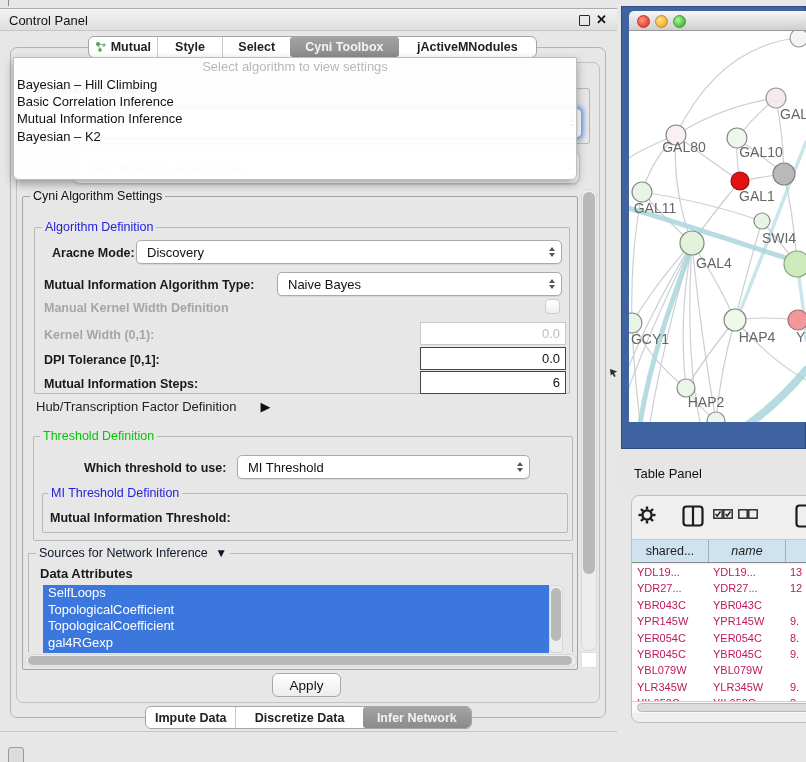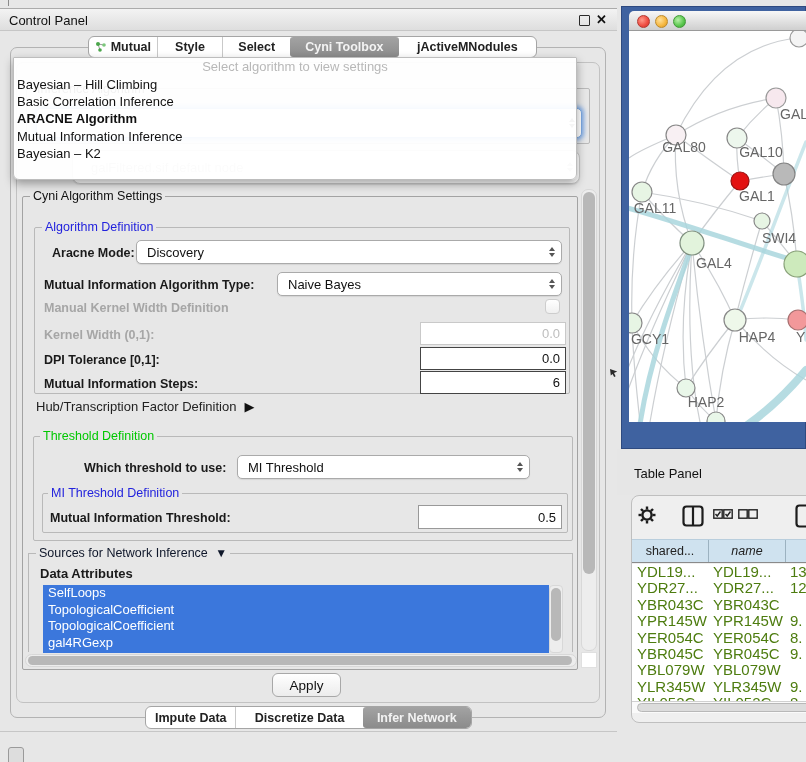--- a/index.html
+++ b/index.html
@@ -17,21 +17,21 @@
 .flabel{position:absolute;font-size:12.5px;font-weight:bold;color:#1a1a1a;white-space:nowrap}
 .flabel.dis{color:#a6a6a6}
 .combo{position:absolute;background:#fff;border:1px solid #aaa;border-radius:5px;font-size:13px;color:#111;display:flex;align-items:center;padding-left:10px;box-shadow:inset 0 1px 0 #fff, 0 1px 1px rgba(0,0,0,0.08)}
 .stepper{position:absolute;right:6px;top:50%;transform:translateY(-50%);display:flex;flex-direction:column;gap:2px}
 .stepper .up{width:0;height:0;border-left:3.5px solid transparent;border-right:3.5px solid transparent;border-bottom:4.5px solid #555}
 .stepper .dn{width:0;height:0;border-left:3.5px solid transparent;border-right:3.5px solid transparent;border-top:4.5px solid #555}
 .tfield{position:absolute;background:#fff;font-size:13px;display:flex;align-items:center;justify-content:flex-end;padding:0 5px;color:#111}
 .pitem{height:17.2px;line-height:17.2px;padding-left:3px;font-size:13px;color:#111}
 .litem{height:16.6px;line-height:16.6px;padding-left:5px;font-size:13px;color:#fff;white-space:nowrap}
 .trow{position:relative;height:16.4px}
-.tcell{position:absolute;top:0;font-size:15px;color:#4d7c0f;white-space:nowrap;line-height:16.4px}
+.tcell{position:absolute;top:0;font-size:11px;color:#be185d;white-space:nowrap;line-height:16.4px}
 .hcell{position:absolute;top:0;height:100%;font-size:12.5px;color:#222;display:flex;align-items:center;justify-content:center;border-left:1px solid #9cb2c0}
 .scrolltrack{position:absolute;background:#ededed;border:1px solid #d8d8d8;border-radius:7px}
 .scrollthumb{position:absolute;background:#b8b8b8;border-radius:6px}
 .cbx{position:absolute;border:1.5px solid #2a2a2a;border-radius:1px;background:transparent}
 </style>
 </head>
 <body>
 
 <div id="root">
 
@@ -105,43 +105,40 @@
   <span class="flabel" style="left:44px;top:353px">DPI Tolerance [0,1]:</span>
   <div class="tfield" style="left:420px;top:347px;width:146px;height:23px;border:1px solid #444">
     <span>0.0</span>
   </div>
 
   <span class="flabel" style="left:44px;top:377px">Mutual Information Steps:</span>
   <div class="tfield" style="left:420px;top:371px;width:146px;height:23px;border:1px solid #444">
     <span>6</span>
   </div>
 
-  <div class="abs" style="left:36px;top:399px;display:flex;align-items:center;gap:8px">
+  <div class="abs" style="left:36px;top:399px;display:flex;align-items:center;gap:24px">
     <span style="font-size:13px;color:#222">Hub/Transcription Factor Definition</span>
     <span style="font-size:13px;color:#111">▶</span>
   </div>
 
   <div class="abs groupbox" style="left:33px;top:436px;width:540px;height:105px"></div>
   <span class="gtitle" style="left:40px;top:429px;color:#00c800">Threshold Definition</span>
 
   <span class="flabel" style="left:84px;top:461px">Which threshold to use:</span>
   <div class="combo" style="left:237px;top:455px;width:293px;height:24px">
     <span>MI Threshold</span>
     <span class="stepper">
         <span class="up"></span>
         <span class="dn"></span>
       </span>
   </div>
 
   <div class="abs groupbox" style="left:42px;top:493px;width:526px;height:40px"></div>
   <span class="gtitle" style="left:48px;top:486px;color:#2222dd">MI Threshold Definition</span>
   <span class="flabel" style="left:50px;top:511px">Mutual Information Threshold:</span>
-  <div class="tfield" style="left:418px;top:505px;width:144px;height:24px;border:1px solid #999">
-    <span>0.5</span>
-  </div>
 
   <div class="abs" style="left:28px;top:553px;width:545px;height:99px;border:1px solid #b9b9b9;border-bottom:none"></div>
   <span class="gtitle" style="left:36px;top:546px;color:#0f172a">
     <span>Sources for Network Inference</span>
     <span style="font-size:12px;margin-left:4px">▼</span>
   </span>
   <span class="flabel" style="left:40px;top:566px;font-size:13px">Data Attributes</span>
 
   <div class="abs" id="attr-list" style="left:43px;top:585px;width:506px;height:68px;background:#3b77dc;overflow:hidden">
       <div class="litem">SelfLoops</div>
@@ -192,21 +189,20 @@
     <div class="tab" style="width:138px">
         <span>jActiveMNodules</span>
       </div>
   </div>
 
   <div class="abs" style="left:13px;top:57px;width:564px;height:123px;background:rgba(255,255,255,0.94);border:1px solid #bdbdbd;border-radius:1px 1px 6px 6px;box-shadow:0 4px 10px rgba(0,0,0,0.35)">
     <div style="height:18px;line-height:18px;text-align:center;font-size:13px;color:#b8b8b8">Select algorithm to view settings</div>
     <div id="popup-items">
         <div class="pitem">Bayesian – Hill Climbing</div>
         <div class="pitem">Basic Correlation Inference</div>
-        <div class="pitem" style="font-weight: bold;">ARACNE Algorithm</div>
         <div class="pitem">Mutual Information Inference</div>
         <div class="pitem">Bayesian – K2</div>
       </div>
   </div>
 
   <div class="abs" style="left:621px;top:6px;width:185px;height:443px;background:#3f62a0;border:1px solid #2e4a80"></div>
   <div class="abs" style="left:629px;top:11px;width:177px;height:20px;background:linear-gradient(#f7f7f7,#cfcfcf);border-bottom:1px solid #9a9a9a;border-radius:5px 0 0 0">
     <div class="abs" style="left:8px;top:4px;width:13px;height:13px;border-radius:50%;background:radial-gradient(circle at 4px 4px,#ff9a8a,#ee4b40 60%,#c43a30);border:1px solid #b33830"></div>
     <div class="abs" style="left:26px;top:4px;width:13px;height:13px;border-radius:50%;background:radial-gradient(circle at 4px 4px,#ffe09a,#f5b63e 60%,#cd922a);border:1px solid #bd8a2a"></div>
     <div class="abs" style="left:44px;top:4px;width:13px;height:13px;border-radius:50%;background:radial-gradient(circle at 4px 4px,#b8f0a8,#58c64c 60%,#3f9a36);border:1px solid #3f9a36"></div>

